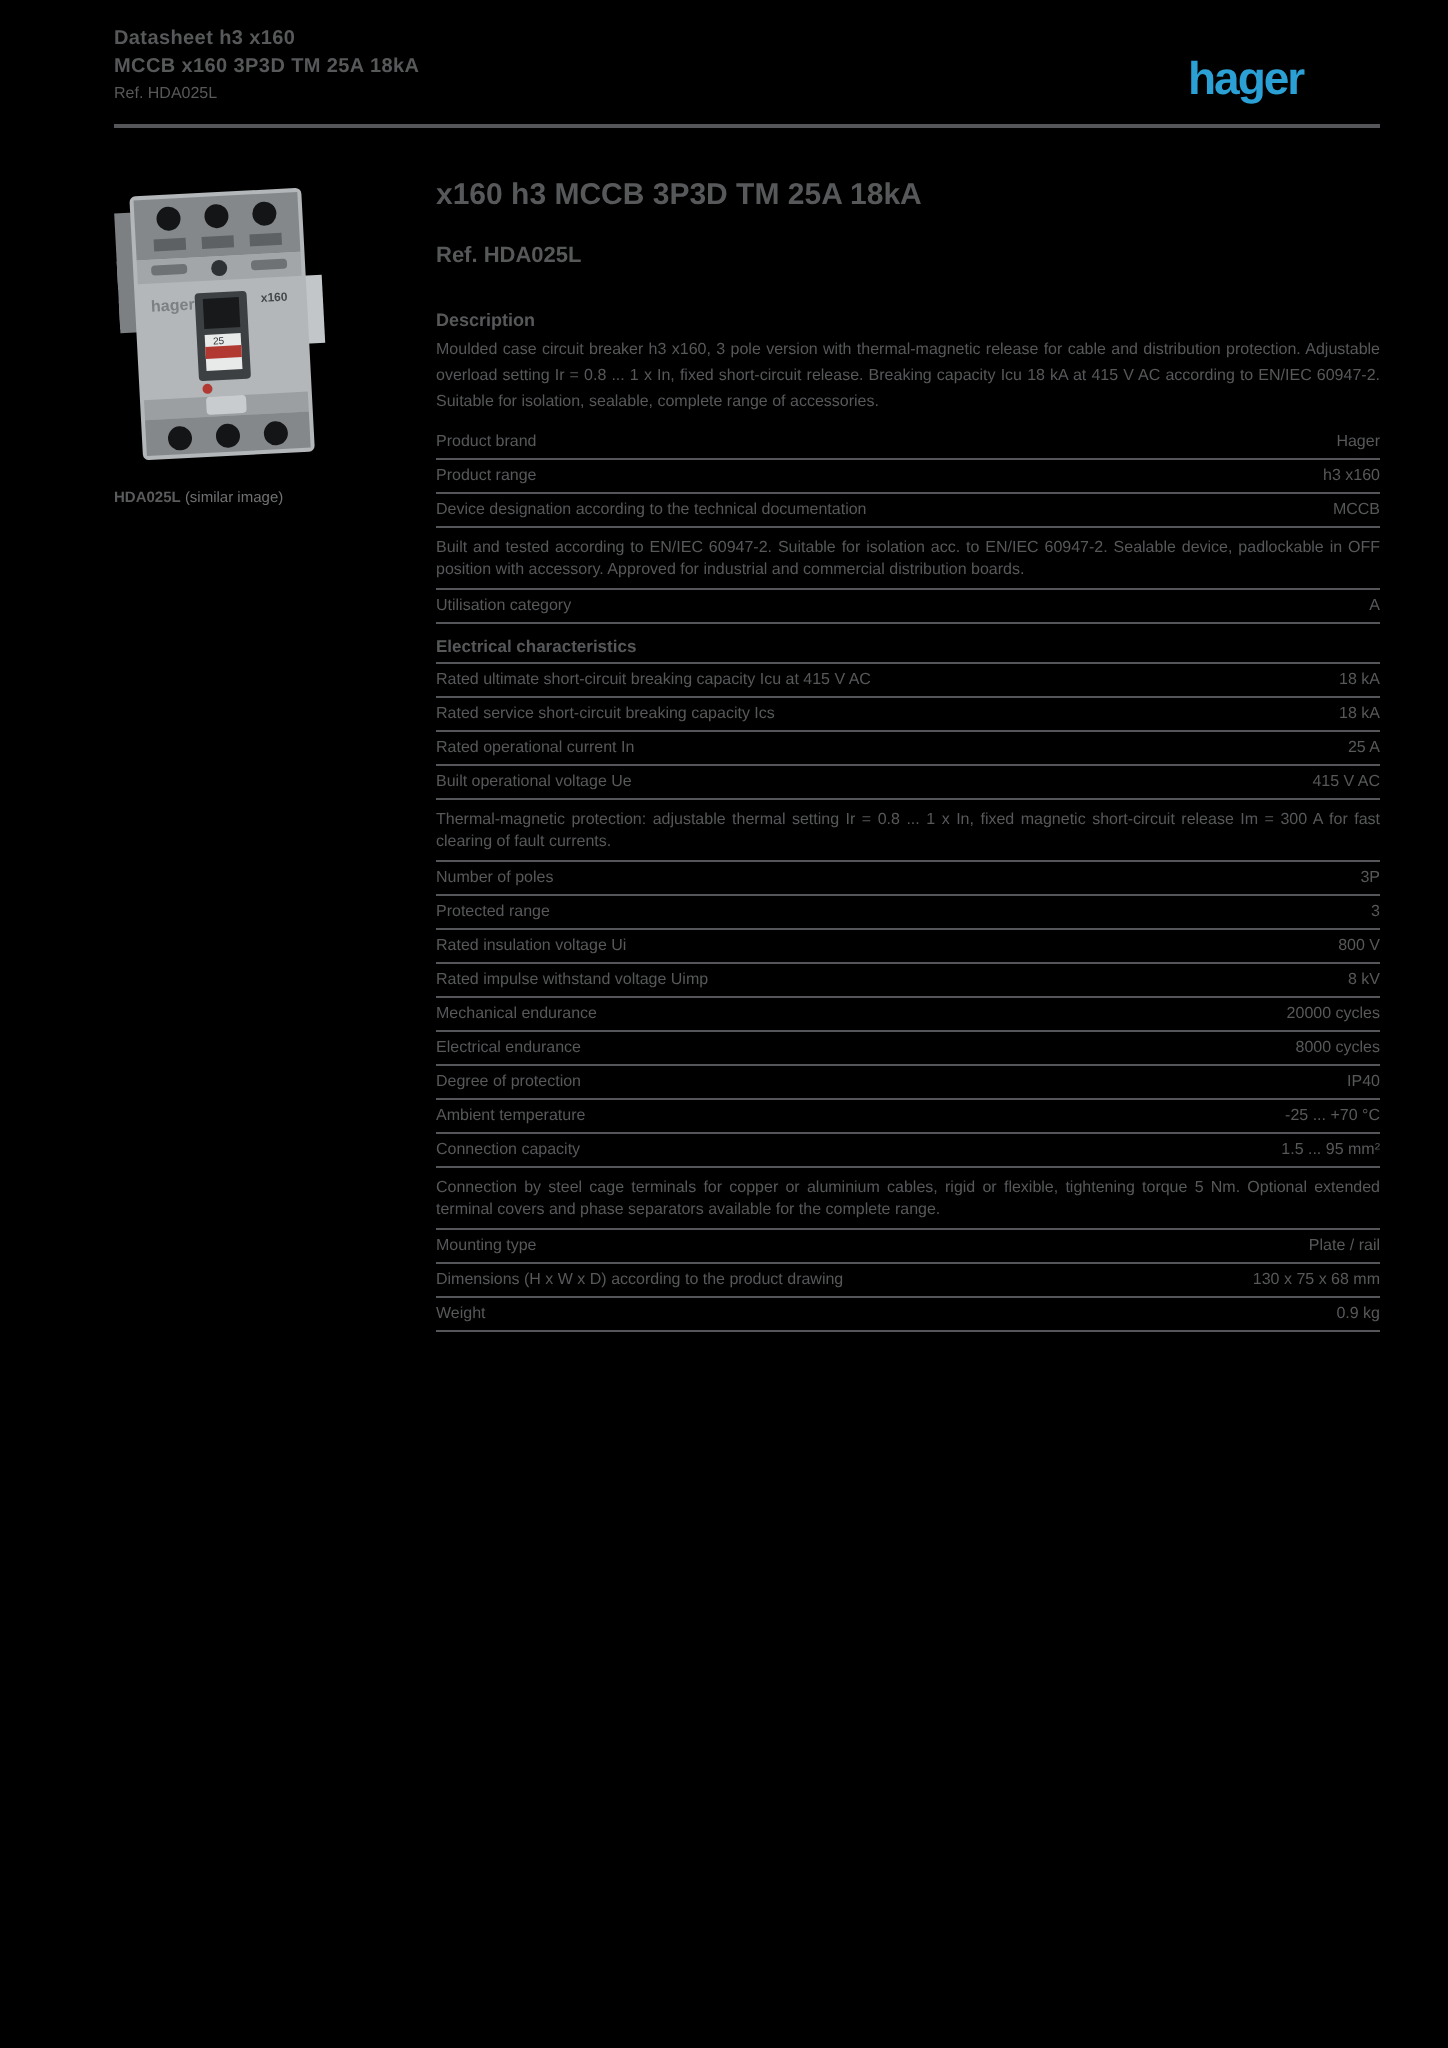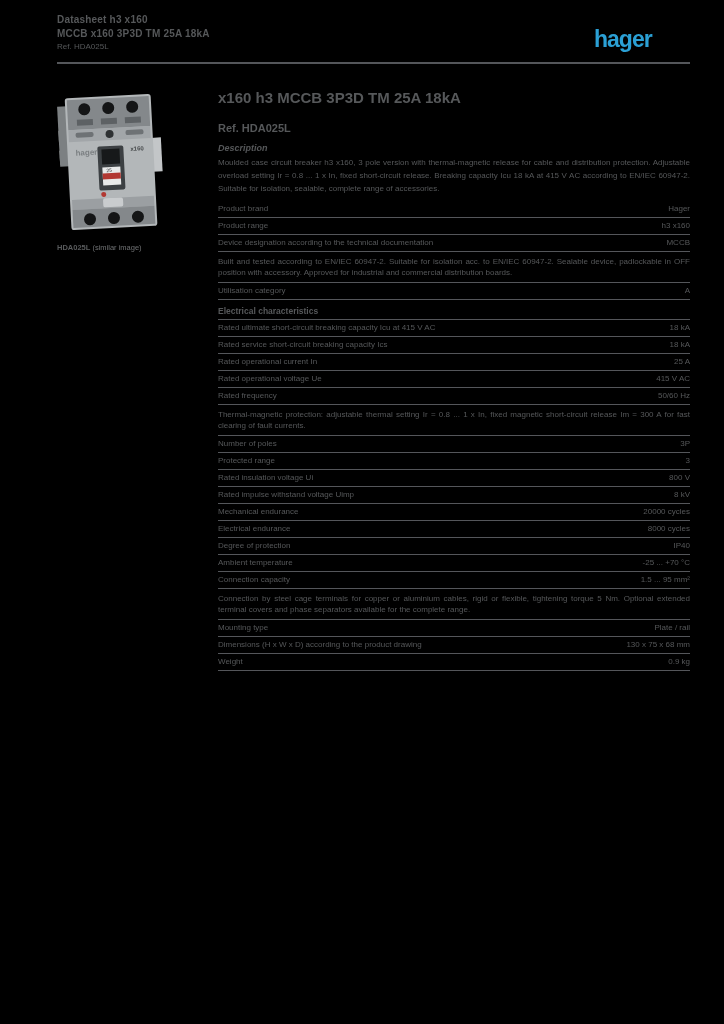--- a/index.html
+++ b/index.html
@@ -18,21 +18,21 @@
   .aside{position:absolute;left:57px;top:90px;width:112px;}
   .photo{width:108px;height:142px;}
   .caption{margin-top:7px;font-size:7.5px;line-height:9px;white-space:nowrap;}
   .caption .c1{color:#595b5d;font-weight:bold;}
   .caption .c2{color:#6f7173;margin-top:22px;}
 
   
   .content{position:absolute;left:218px;top:88px;width:472px;}
   .title{font-size:15px;font-weight:bold;line-height:20px;margin:0;color:#56585a;}
   .ref{margin-top:14px;font-size:11px;font-weight:bold;line-height:13px;}
-  .desc-h{margin-top:8px;font-size:9px;font-weight:bold;line-height:11px;font-style:italic;}
+  .desc-h{margin-top:20px;font-size:9px;font-weight:bold;line-height:11px;}
   .desc{margin:2px 0 6px 0;font-size:8px;line-height:13px;text-align:justify;}
 
   
   .s-h{font-weight:bold;font-size:8.5px;line-height:10px;padding:6px 0 3px 0;
        border-bottom:1px solid #54565a;}
   .s-r{display:flex;justify-content:space-between;gap:14px;font-size:8px;
        line-height:10px;padding:3px 0;border-bottom:1px solid #54565a;}
   .s-r .lbl{max-width:345px;}
   .s-r .val{text-align:right;white-space:nowrap;}
   .s-p{font-size:8px;line-height:11px;padding:4px 0;border-bottom:1px solid #54565a;
@@ -138,26 +138,22 @@
         </div>
         <div class="s-r">
           <span class="lbl">Rated service short-circuit breaking capacity Ics</span>
           <span class="val">18 kA</span>
         </div>
         <div class="s-r">
           <span class="lbl">Rated operational current In</span>
           <span class="val">25 A</span>
         </div>
         <div class="s-r">
-          <span class="lbl">Rated operational voltage Ue</span>
+          <span class="lbl">Built operational voltage Ue</span>
           <span class="val">415 V AC</span>
-        </div>
-        <div class="s-r">
-          <span class="lbl">Rated frequency</span>
-          <span class="val">50/60 Hz</span>
         </div>
         <div class="s-p">Thermal-magnetic protection: adjustable thermal setting Ir = 0.8 ... 1 x In, fixed magnetic short-circuit release Im = 300 A for fast clearing of fault currents.</div>
         <div class="s-r">
           <span class="lbl">Number of poles</span>
           <span class="val">3P</span>
         </div>
         <div class="s-r">
           <span class="lbl">Protected range</span>
           <span class="val">3</span>
         </div>

